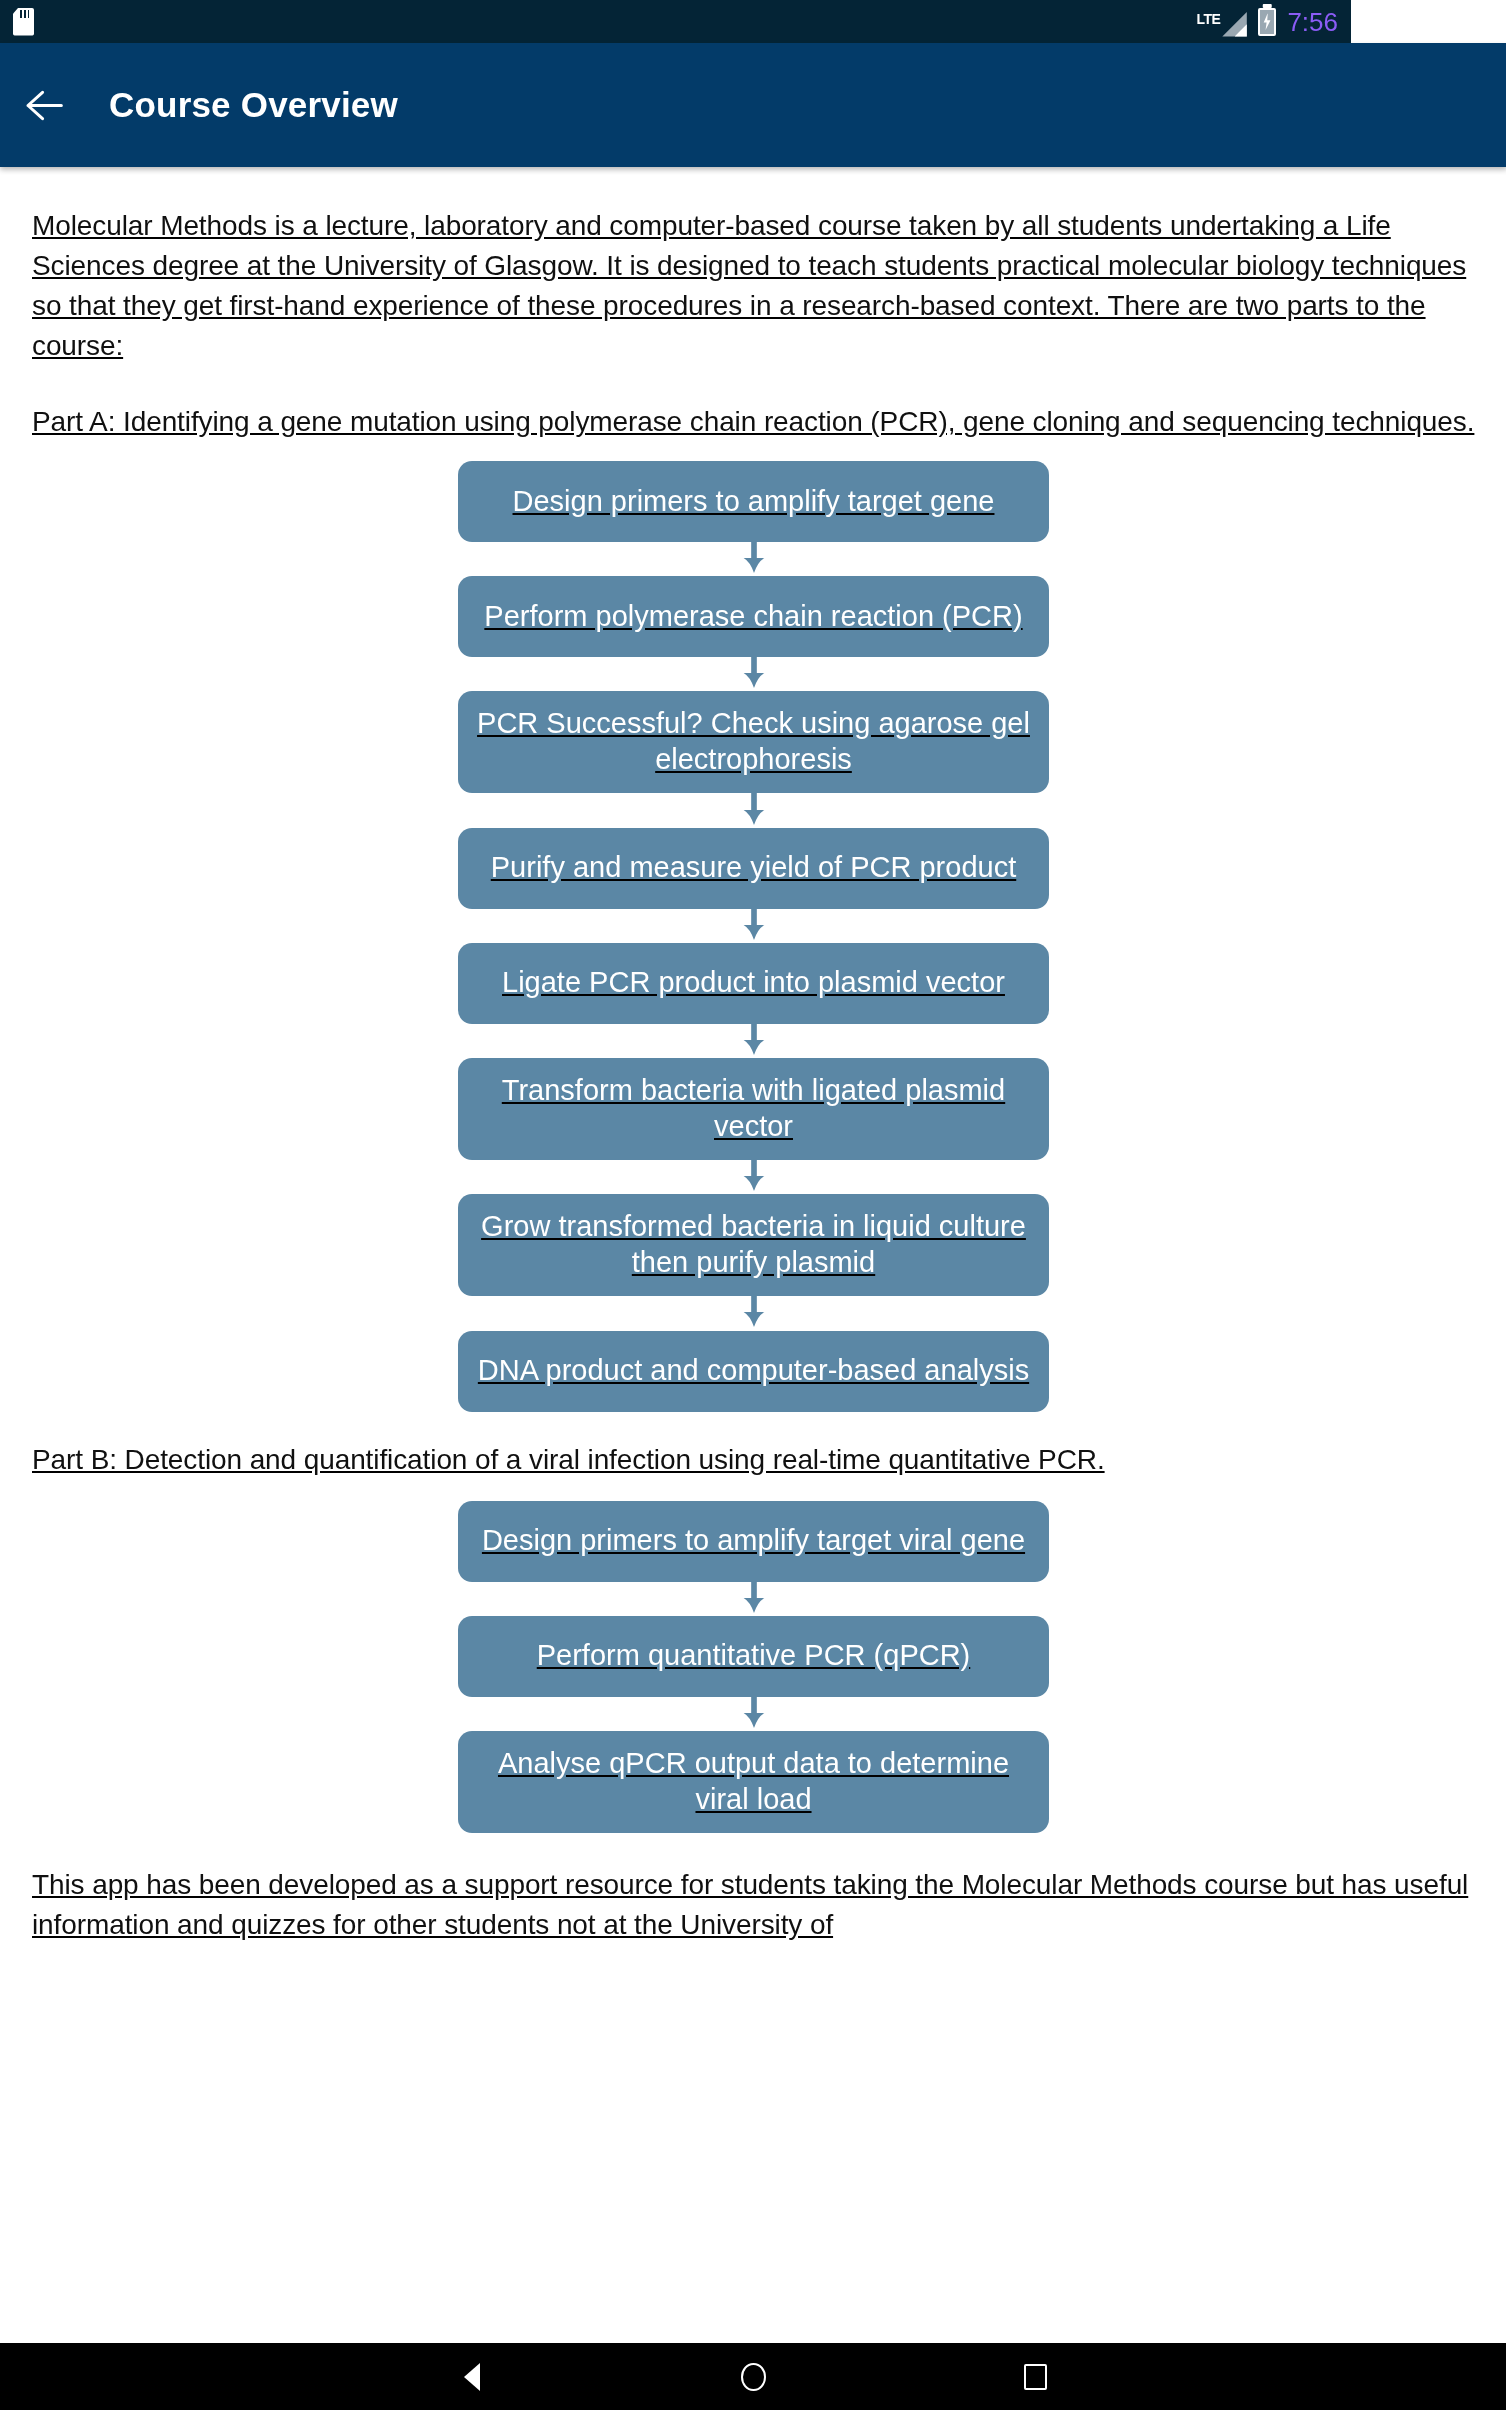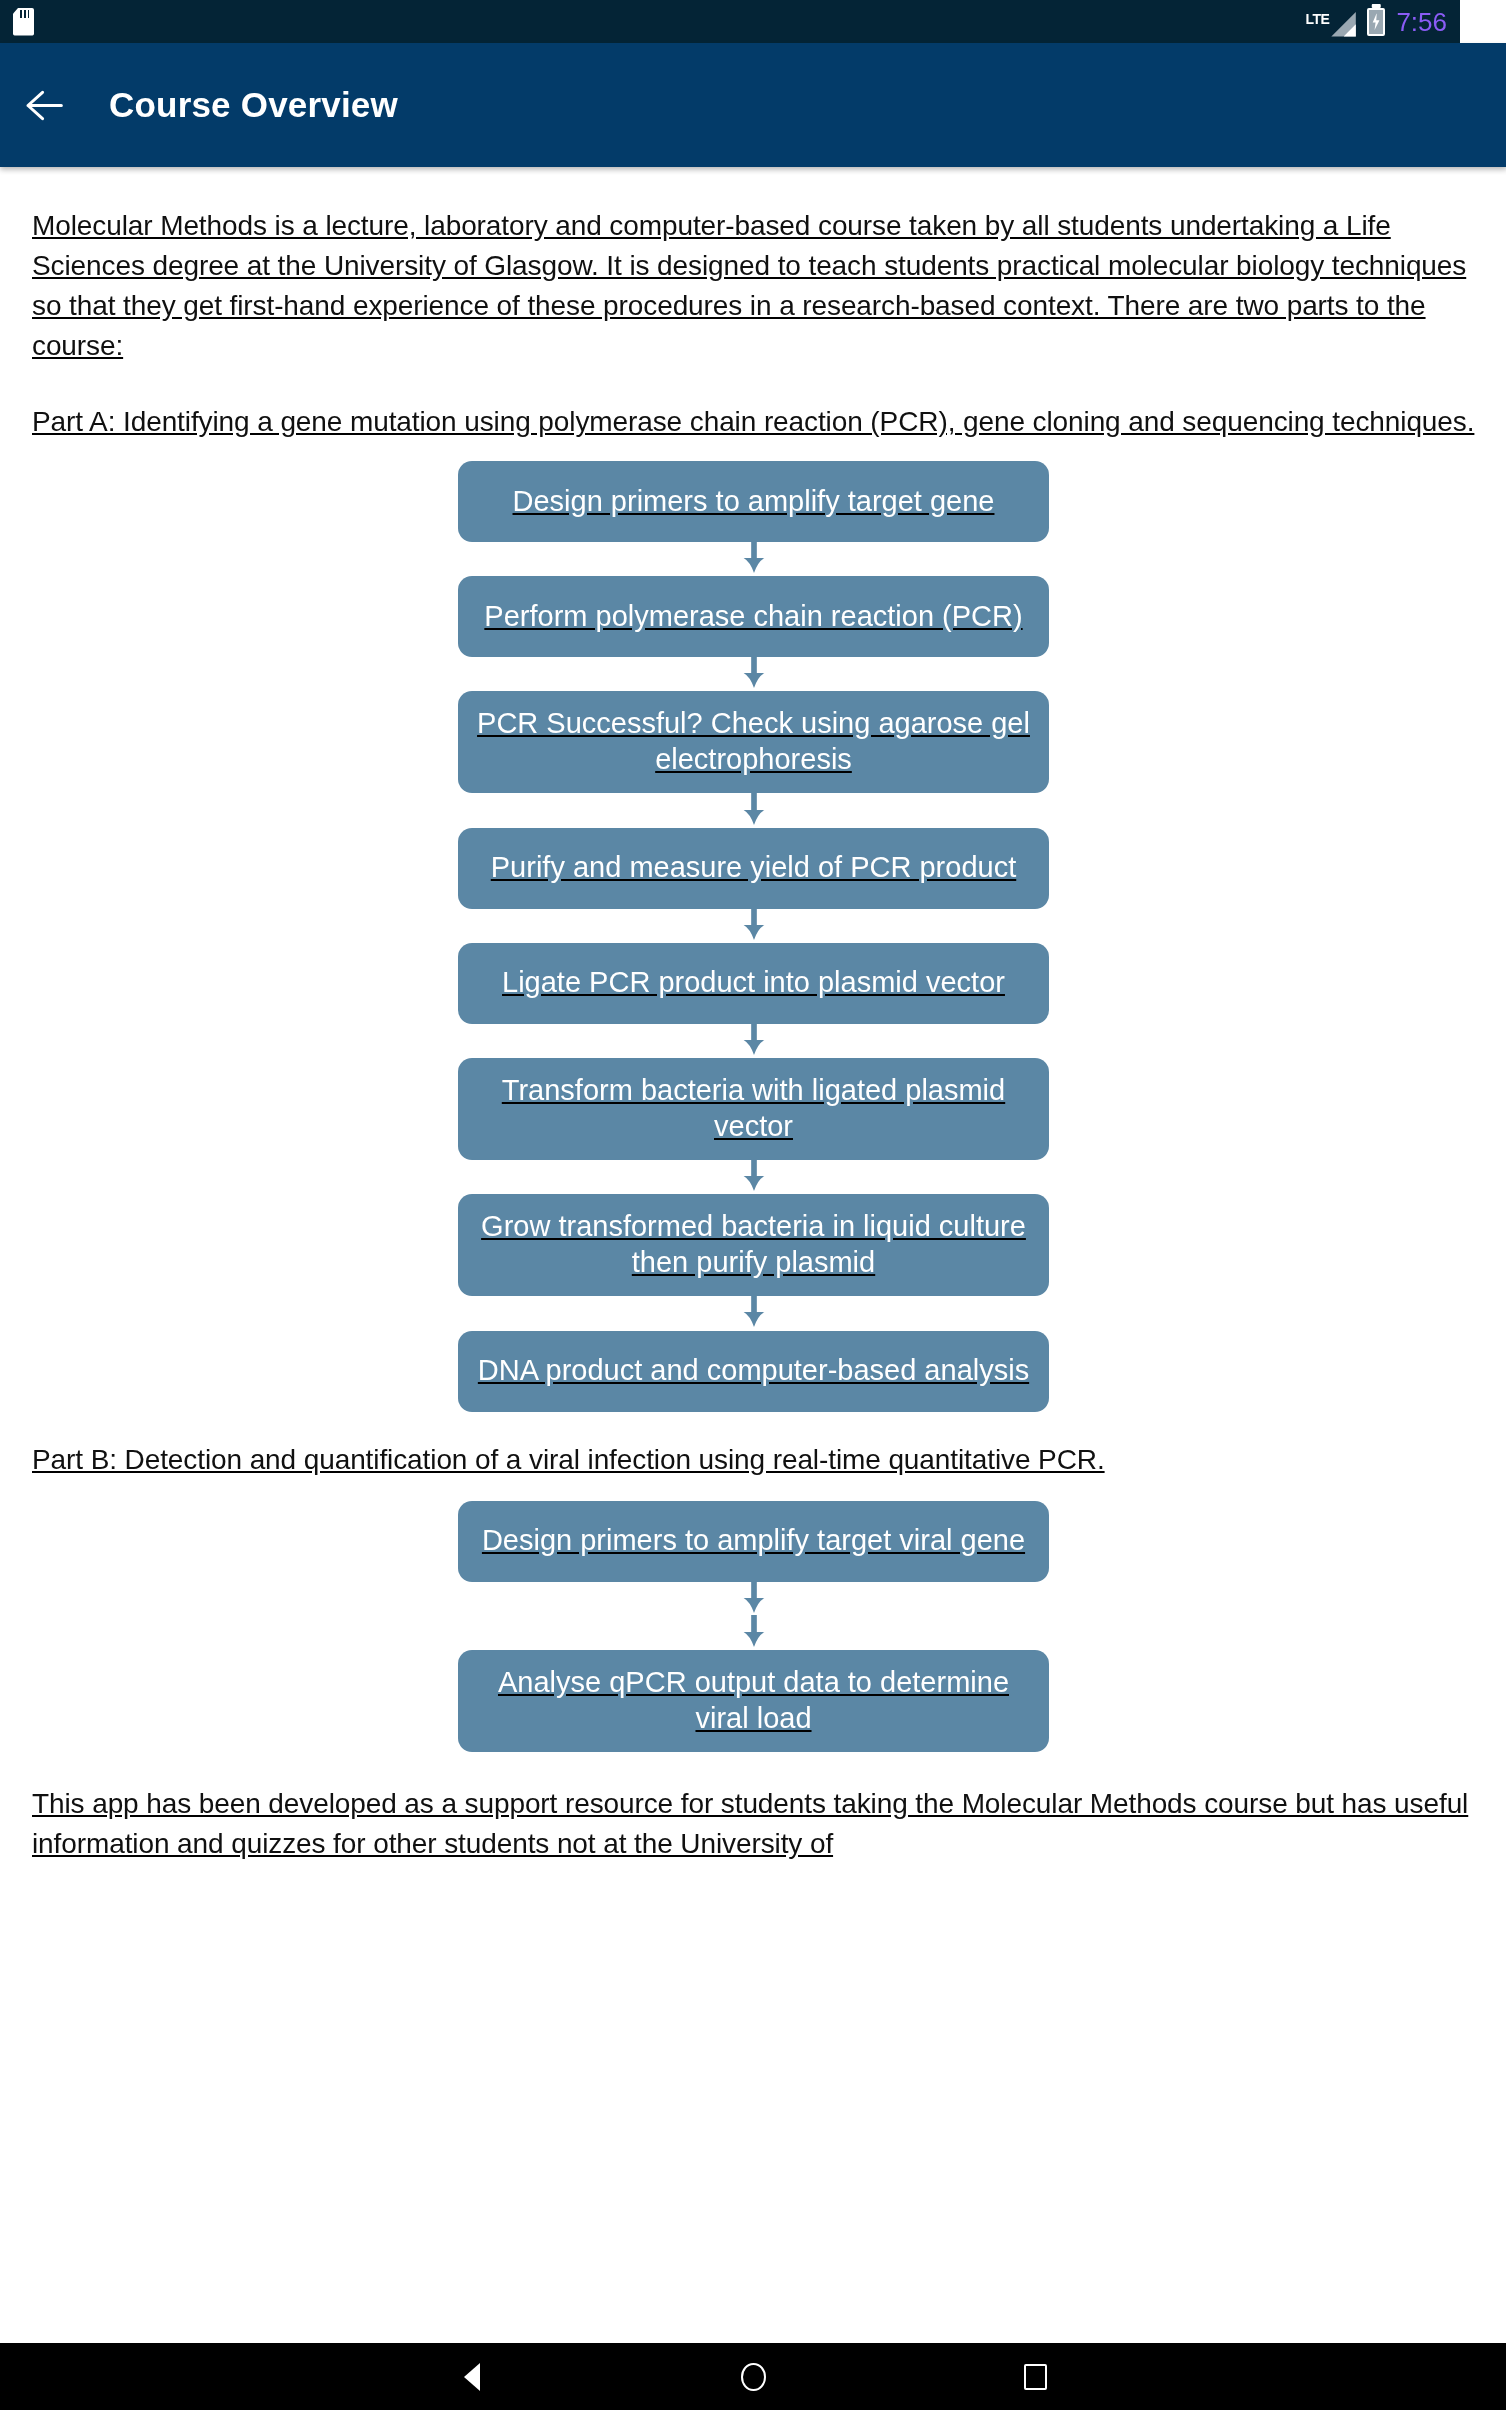--- a/index.html
+++ b/index.html
@@ -17,21 +17,21 @@
     width: 1507px;
     height: 2411px;
     background: #ffffff;
     overflow: hidden;
   }
 
   
   .status-bar {
     position: absolute;
     top: 0; left: 0;
-    width: 1460px;
+    width: 1351px;
     height: 43px;
     background: #042436;
     display: flex;
     align-items: center;
     justify-content: space-between;
     padding: 0 13px;
   }
   .status-left { display: flex; align-items: center; gap: 9.4px; }
   .status-right { display: flex; align-items: center; gap: 11.3px; }
 
@@ -337,20 +337,23 @@
 
     <div class="flow partb">
       <div class="flow-box">
           <span>Design primers to amplify target viral gene</span>
         </div>
       <div class="flow-arrow">
         <svg width="32" height="36" viewBox="0 0 34 38">
             <path d="M14 0 L14 18 L6 18 Q13 22 17 34 Q21 22 28 18 L20 18 L20 0 Z" fill="#5b87a5"></path>
           </svg>
       </div>
+      <div class="flow-box">
+          <span>Perform quantitative PCR (qPCR)</span>
+        </div>
       <div class="flow-arrow">
         <svg width="32" height="36" viewBox="0 0 34 38">
             <path d="M14 0 L14 18 L6 18 Q13 22 17 34 Q21 22 28 18 L20 18 L20 0 Z" fill="#5b87a5"></path>
           </svg>
       </div>
       <div class="flow-box">
           <span>Analyse qPCR output data to determine viral load</span>
         </div>
     </div>
 

